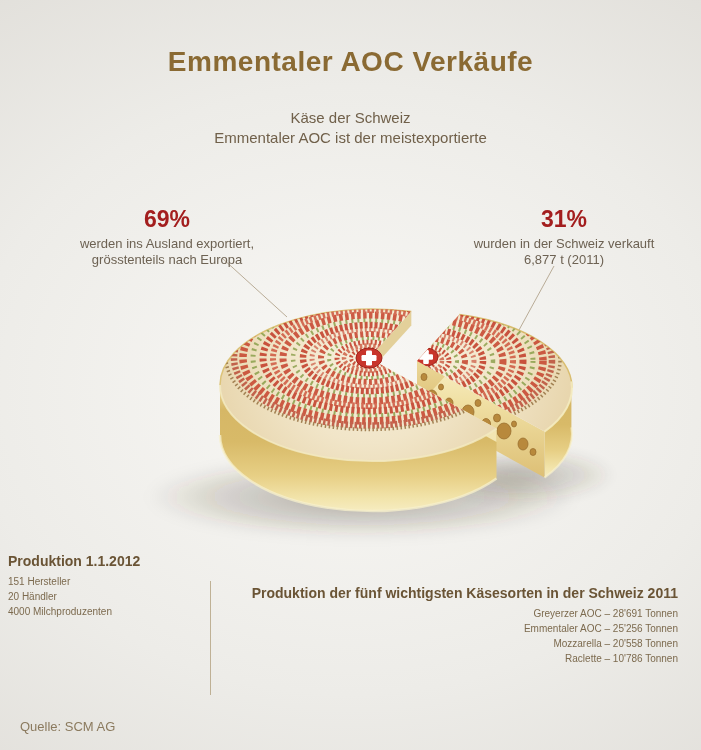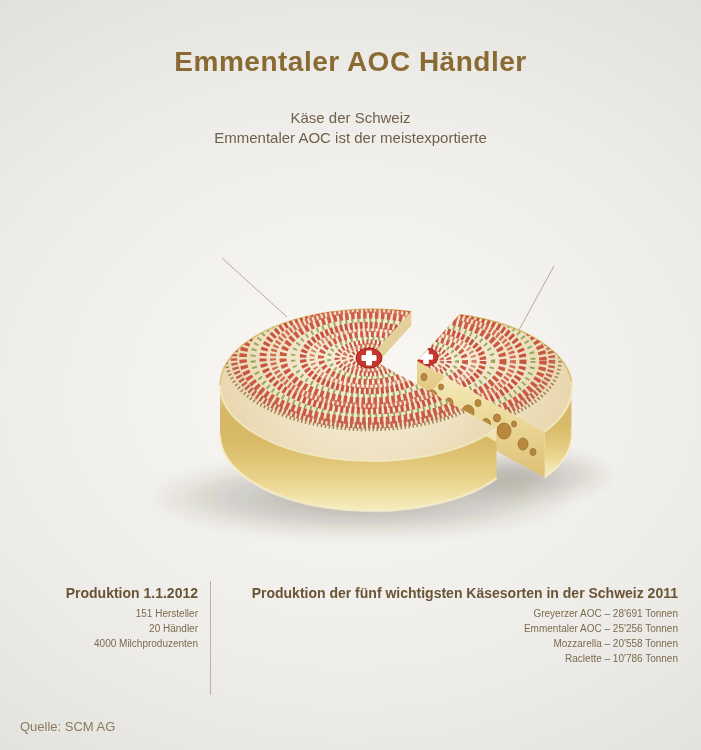--- a/index.html
+++ b/index.html
@@ -9,21 +9,21 @@
   .abs{position:absolute;}
   .title{left:0;right:0;top:46px;text-align:center;font-size:28px;font-weight:bold;
     color:#8a6a33;letter-spacing:.5px;}
   .subtitle{left:0;right:0;top:108px;text-align:center;font-size:15px;line-height:20px;color:#70604a;}
   .stat{width:220px;text-align:center;}
   .stat-export{left:57px;top:206px;}
   .stat-domestic{left:454px;top:206px;}
   .stat-value{font-size:23px;font-weight:bold;color:#a31e1e;margin-bottom:3px;}
   .stat-line{font-size:13px;line-height:16px;color:#6d6253;}
   .divider{left:210px;top:581px;width:1px;height:114px;background:#b3a180;opacity:.8;}
-  .footer-left{left:8px;top:586px;width:190px;text-align:right;}
+  .footer-left{left:8px;top:554px;width:190px;text-align:left;}
   .footer-right{left:228px;top:586px;width:450px;text-align:right;}
   .footer-header{font-size:14px;font-weight:bold;color:#6a5435;line-height:15.5px;margin-bottom:4px;}
   .footer-line{font-size:10px;line-height:15.2px;color:#7c6a4e;}
   .source{left:20px;top:719px;font-size:13px;color:#8b7a5e;}
   svg{position:absolute;left:0;top:0;}
 </style>
 </head>
 <body>
 
 <div id="stage">
@@ -143,27 +143,37 @@
       <g>
         <ellipse cx="369" cy="358" rx="13" ry="10" fill="#c8352b" stroke="#9e241d" stroke-width="1"></ellipse>
         <rect x="361.5" y="355" width="15" height="6" rx="1.2" fill="#ffffff"></rect>
         <rect x="366" y="350.5" width="6" height="15" rx="1.2" fill="#ffffff"></rect>
       </g>
       <path d="M496.5,428.6 A152,76 0 0 1 220,385" stroke="#f2e9c0" stroke-width="2" fill="none" opacity=".85"></path>
       <path d="M220,435 A152,76 0 0 0 496.5,478.6" stroke="#f7f0cc" stroke-width="2.5" fill="none" opacity=".75"></path>
     </g>
   </svg>
 
-  <div class="abs title">Emmentaler AOC Händler</div>
+  <div class="abs title">Emmentaler AOC Verkäufe</div>
   <div class="abs subtitle">
     <div>Käse der Schweiz</div>
     <div>Emmentaler AOC ist der meistexportierte</div>
   </div>
 
+  <div class="abs stat stat-export">
+    <div class="stat-value">69%</div>
+    <div class="stat-line">werden ins Ausland exportiert,</div>
+    <div class="stat-line">grösstenteils nach Europa</div>
+  </div>
 
+  <div class="abs stat stat-domestic">
+    <div class="stat-value">31%</div>
+    <div class="stat-line">wurden in der Schweiz verkauft</div>
+    <div class="stat-line">6,877 t (2011)</div>
+  </div>
 
   <div class="abs divider"></div>
 
   <div class="abs footer-left">
     <div class="footer-header">Produktion 1.1.2012</div>
     <div class="footer-line">151 Hersteller</div>
     <div class="footer-line">20 Händler</div>
     <div class="footer-line">4000 Milchproduzenten</div>
   </div>
 

